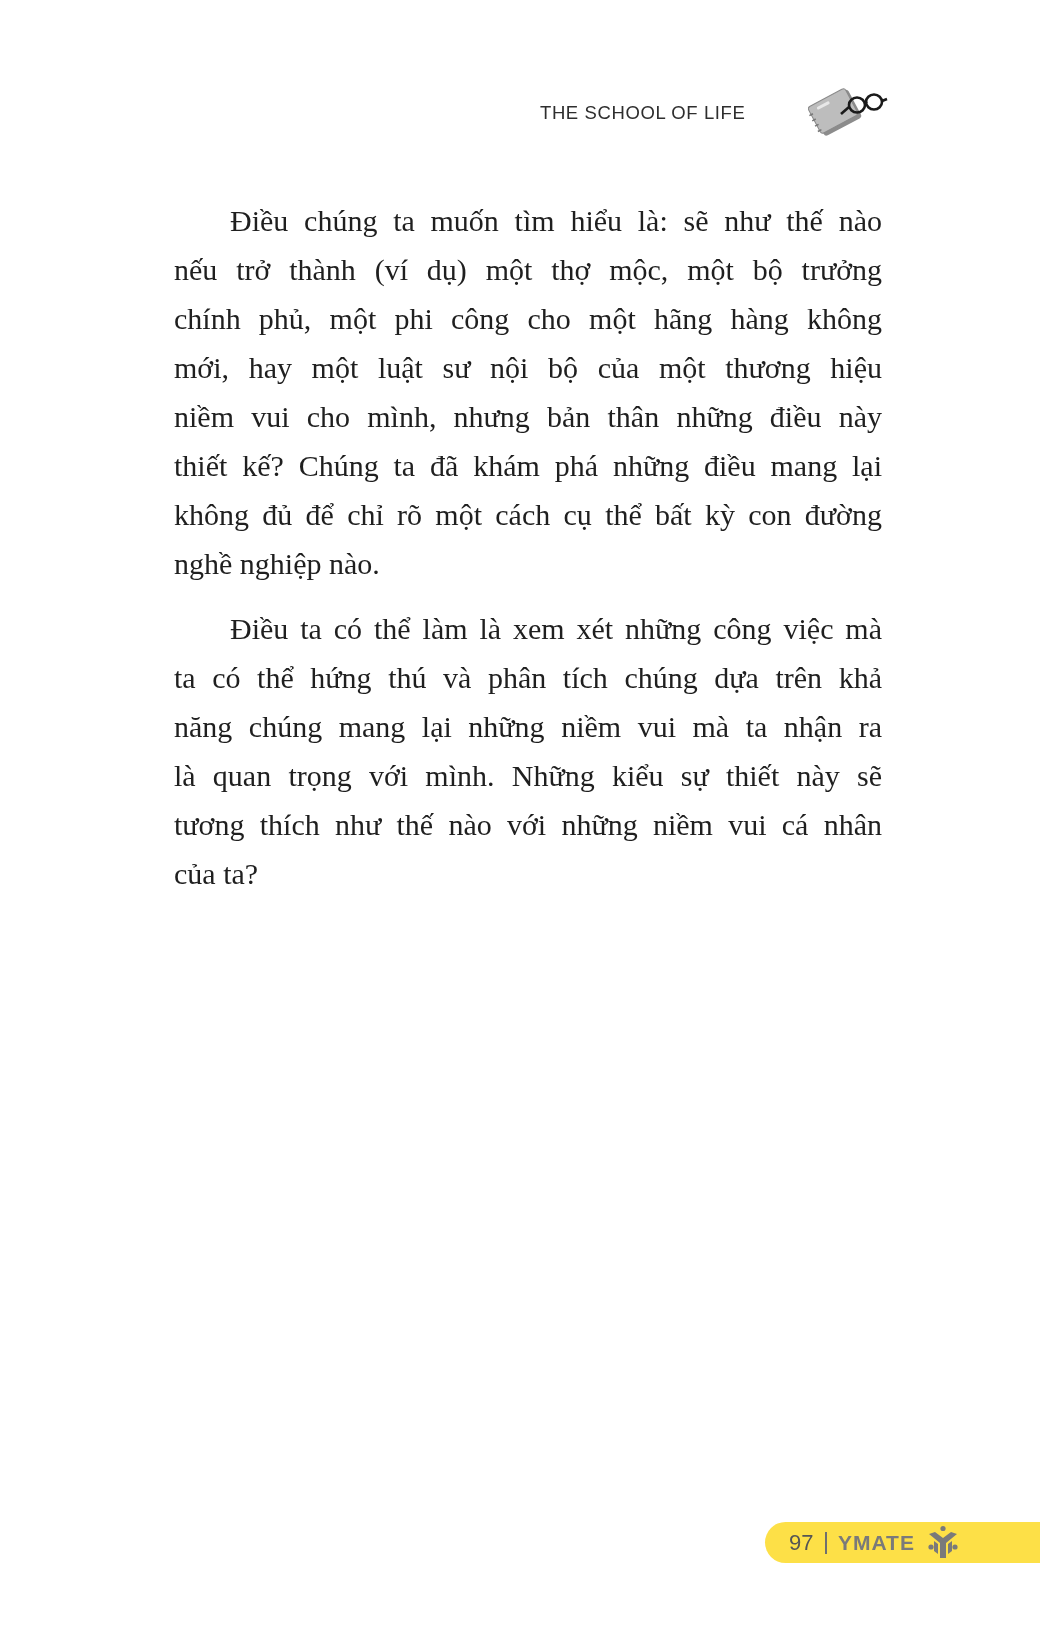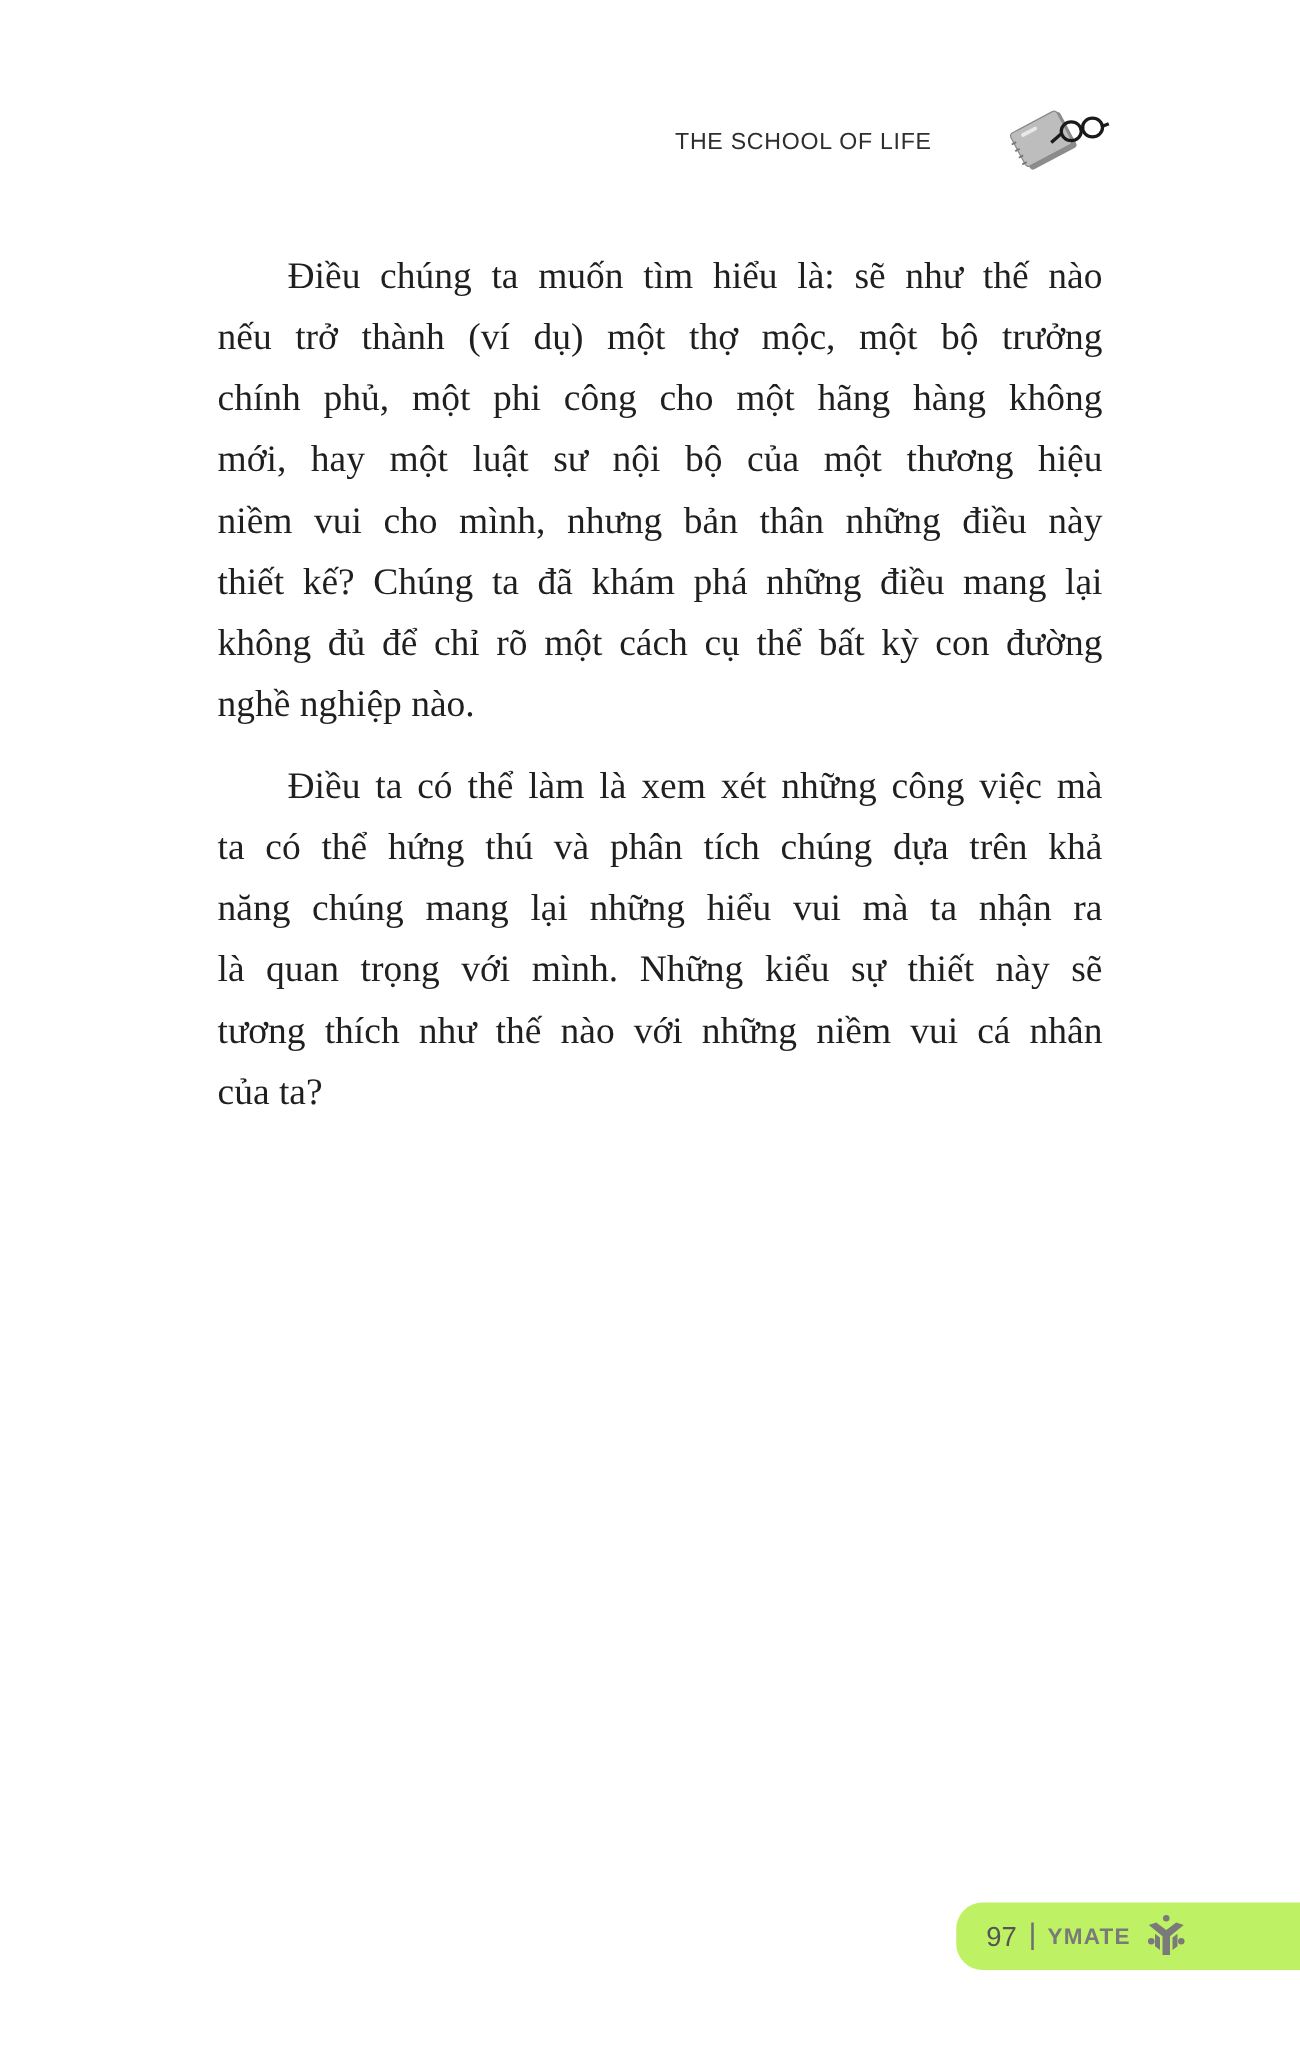--- a/index.html
+++ b/index.html
@@ -69,43 +69,43 @@
       word-spacing: 0;
     }
     .line.last .line-inner {
       text-align-last: left;
     }
     .footer-pill {
       position: absolute;
       left: 765px;
       top: 1522px;
       width: 275px;
-      height: 54px;
-      background: #bef264;
+      height: 41px;
+      background: #fde047;
       border-radius: 21px 0 0 21px;
       display: flex;
       align-items: center;
     }
     .page-number {
       margin-left: 24px;
       font-family: "Liberation Sans", "DejaVu Sans", sans-serif;
       font-size: 22px;
       color: #555555;
       line-height: 41px;
     }
     .footer-divider {
       width: 1.5px;
       height: 22px;
       background: #6f6f6f;
       margin: 0 11px 0 12px;
     }
     .brand-name {
       font-family: "Liberation Sans", "DejaVu Sans", sans-serif;
       font-weight: bold;
-      font-size: 18px;
+      font-size: 21px;
       letter-spacing: 1px;
       color: #7a7a7a;
       line-height: 41px;
     }
     .brand-logo {
       margin-left: 10px;
       width: 36px;
       height: 36px;
     }
   </style>
@@ -161,21 +161,21 @@
       </span>
   </div>
   <div class="para">
     <span class="line first">
         <span class="line-inner">Điều ta có thể làm là xem xét những công việc mà</span>
       </span>
     <span class="line">
         <span class="line-inner">ta có thể hứng thú và phân tích chúng dựa trên khả</span>
       </span>
     <span class="line">
-        <span class="line-inner">năng chúng mang lại những hiểu vui mà ta nhận ra</span>
+        <span class="line-inner">năng chúng mang lại những niềm vui mà ta nhận ra</span>
       </span>
     <span class="line">
         <span class="line-inner">là quan trọng với mình. Những kiểu sự thiết này sẽ</span>
       </span>
     <span class="line">
         <span class="line-inner">tương thích như thế nào với những niềm vui cá nhân</span>
       </span>
     <span class="line last">
         <span class="line-inner">của ta?</span>
       </span>

